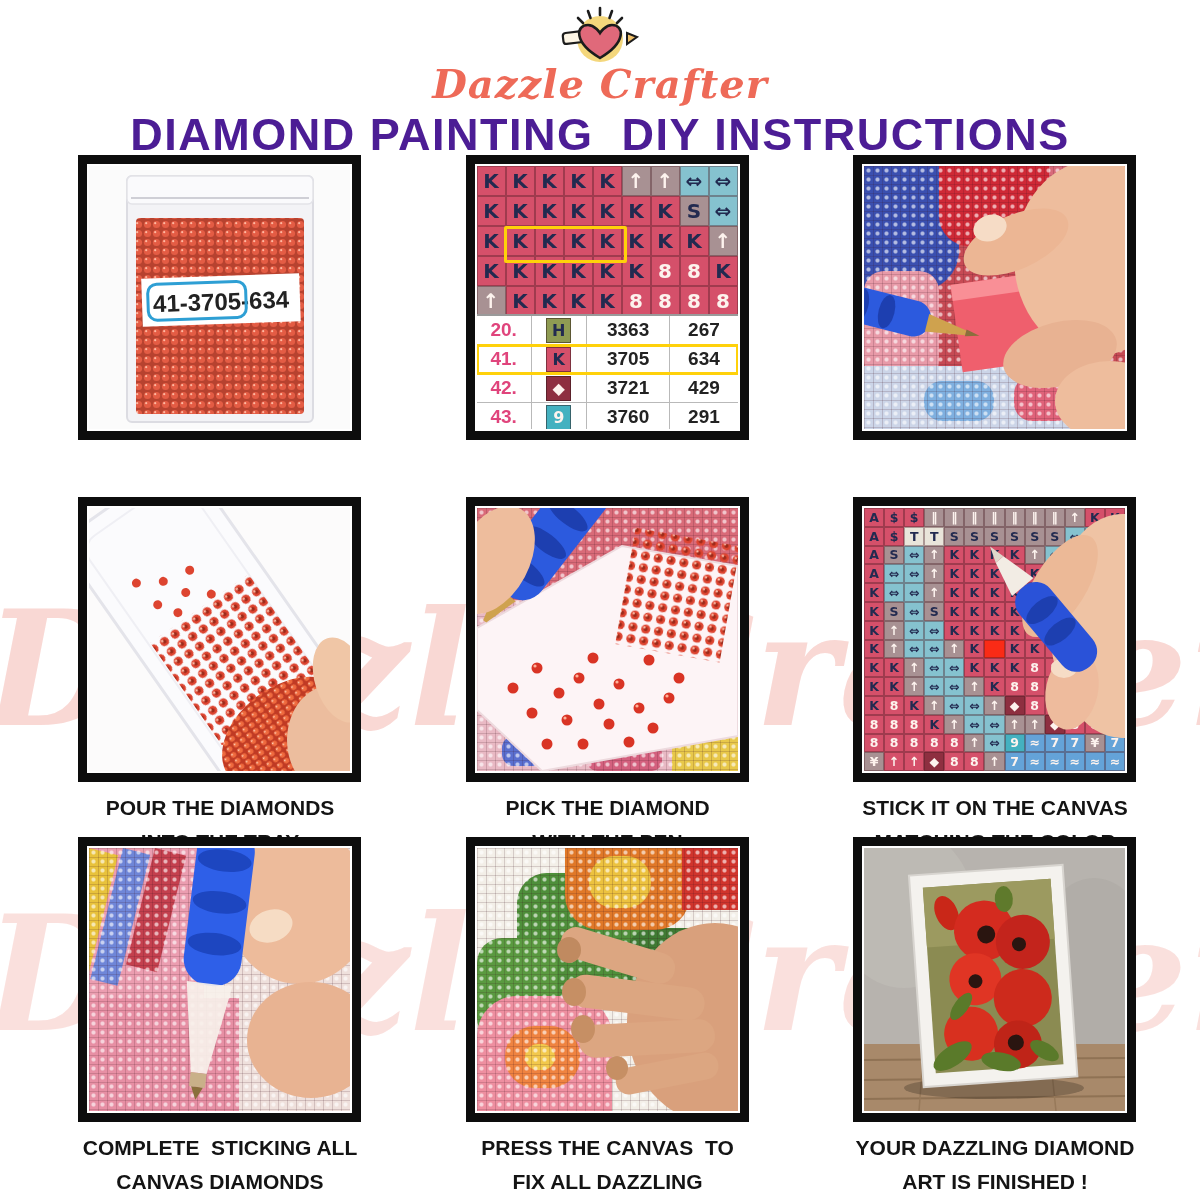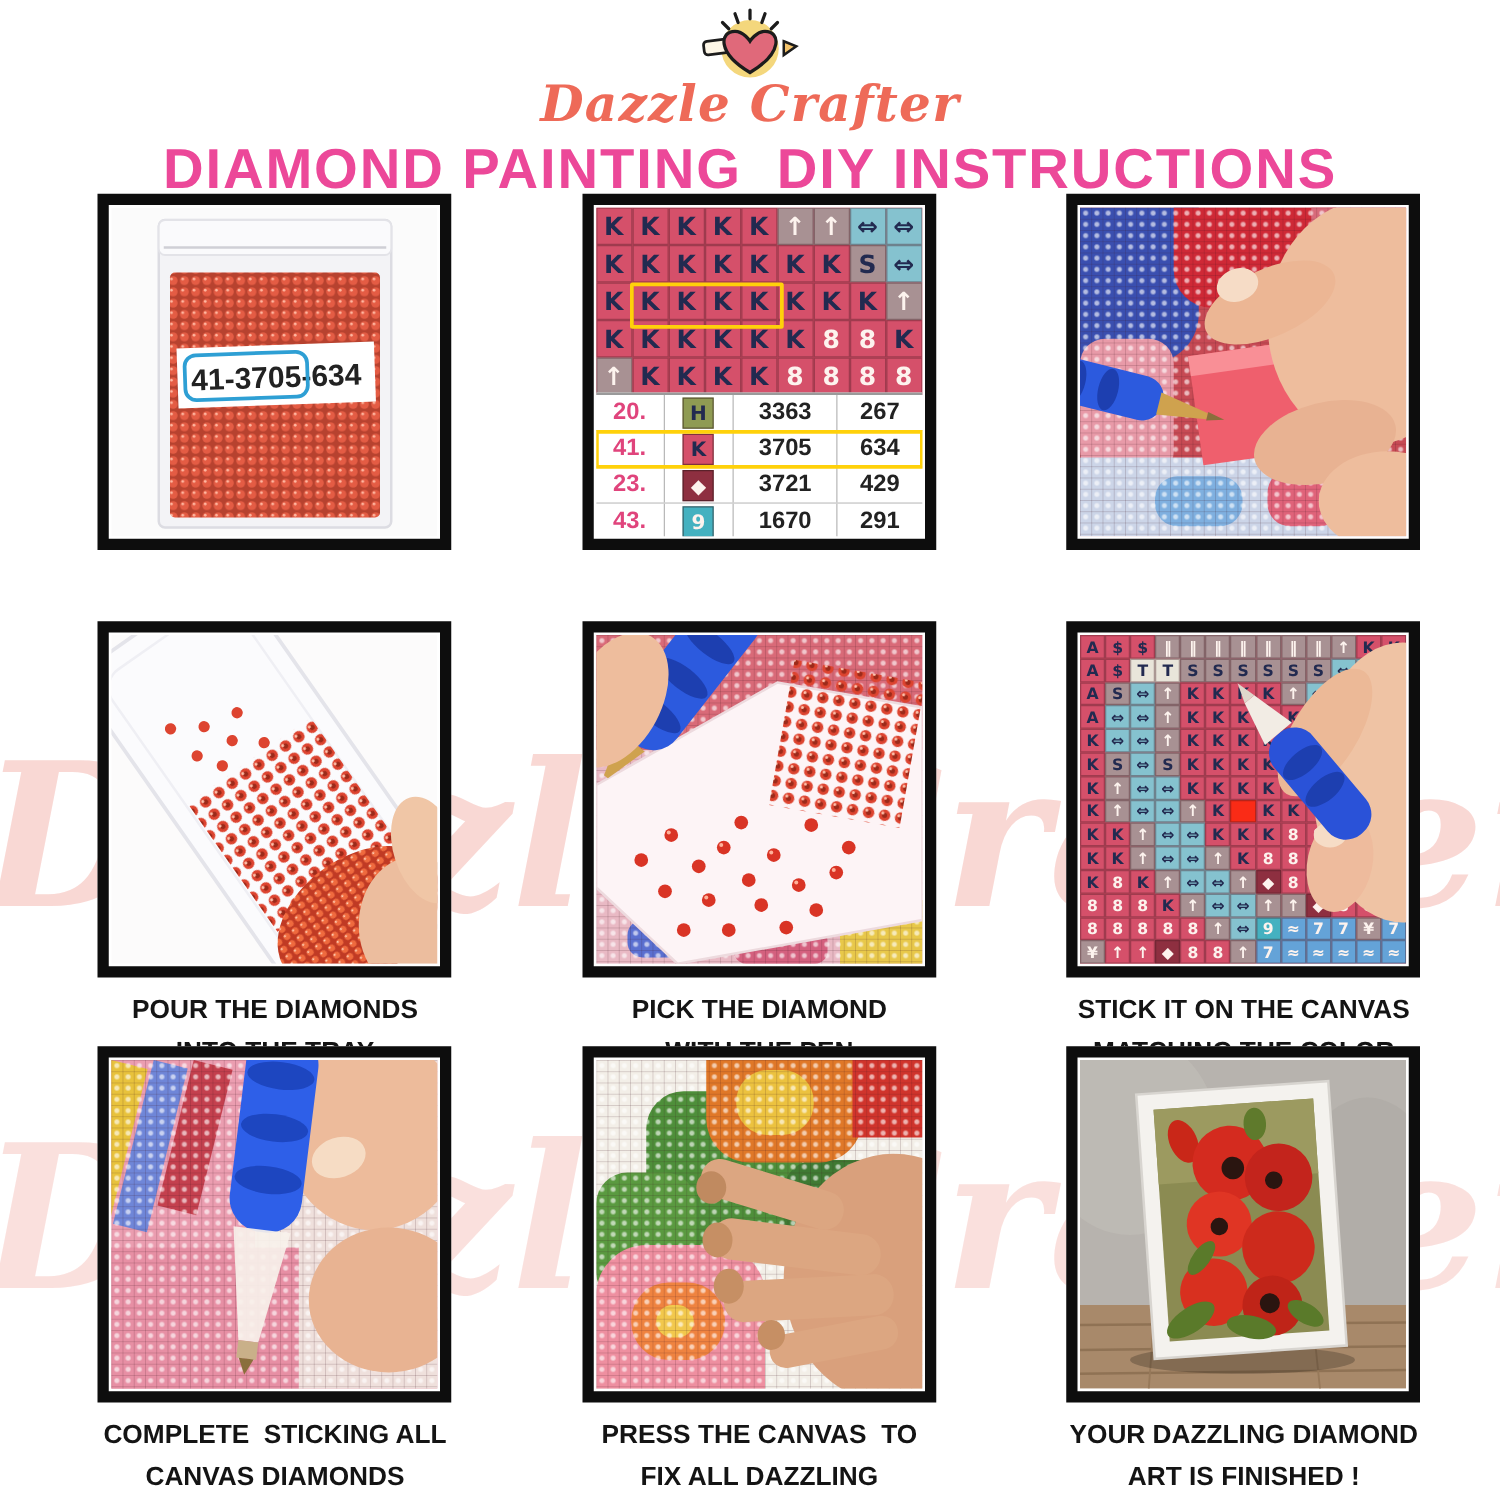--- a/index.html
+++ b/index.html
@@ -3,21 +3,21 @@
 <meta charset="utf-8">
 <style>
   html,body{margin:0;padding:0;background:#fff;}
   .page{position:relative;width:1200px;height:1200px;background:#fff;overflow:hidden;
         font-family:"Liberation Sans",sans-serif;}
   
   .header{position:absolute;top:0;left:0;right:0;text-align:center;z-index:3;}
   .logo{display:block;margin:6px auto 0 auto;}
   .brand-name{font:700 40px "DejaVu Serif",serif;font-style:italic;color:#ee6a58;
               letter-spacing:1px;margin-top:-4px;}
-  .main-title{font:800 45px "Liberation Sans",sans-serif;color:#ec4899;letter-spacing:1.5px;
+  .main-title{font:800 45px "Liberation Sans",sans-serif;color:#4c1d95;letter-spacing:1.5px;
               margin-top:2px;white-space:pre-wrap;}
   
   .watermark{position:absolute;left:-15px;width:1230px;text-align:center;z-index:1;
              font:700 160px "DejaVu Serif",serif;font-style:italic;color:#f2a9a1;opacity:.45;
              white-space:nowrap;pointer-events:none;}
   .wm1{top:575px;}
   .wm2{top:880px;opacity:.35;}
   
   .steps-grid{position:absolute;top:155px;left:78px;width:1058px;z-index:2;display:grid;
               grid-template-columns:283px 283px 283px;grid-template-rows:342px 340px 360px;
@@ -193,33 +193,33 @@
               </div>
               <div class="trow hl">
                 <div class="tcell tnum">41.</div>
                 <div class="tcell tsym">
                   <span class="symchip" style="background: rgb(213, 80, 106); color: rgb(34, 42, 80);">K</span>
                 </div>
                 <div class="tcell tcode">3705</div>
                 <div class="tcell tcount">634</div>
               </div>
               <div class="trow">
-                <div class="tcell tnum">23.</div>
+                <div class="tcell tnum">42.</div>
                 <div class="tcell tsym">
                   <span class="symchip" style="background: rgb(142, 47, 64); color: rgb(253, 243, 238);">◆</span>
                 </div>
                 <div class="tcell tcode">3721</div>
                 <div class="tcell tcount">429</div>
               </div>
               <div class="trow">
                 <div class="tcell tnum">43.</div>
                 <div class="tcell tsym">
                   <span class="symchip" style="background: rgb(68, 177, 192); color: rgb(253, 243, 238);">9</span>
                 </div>
-                <div class="tcell tcode">1670</div>
+                <div class="tcell tcode">3760</div>
                 <div class="tcell tcount">291</div>
               </div>
             </div>
         </div>
       </div>
     </div>
 
     <div class="step">
       <div class="img-box">
         <div class="art">

